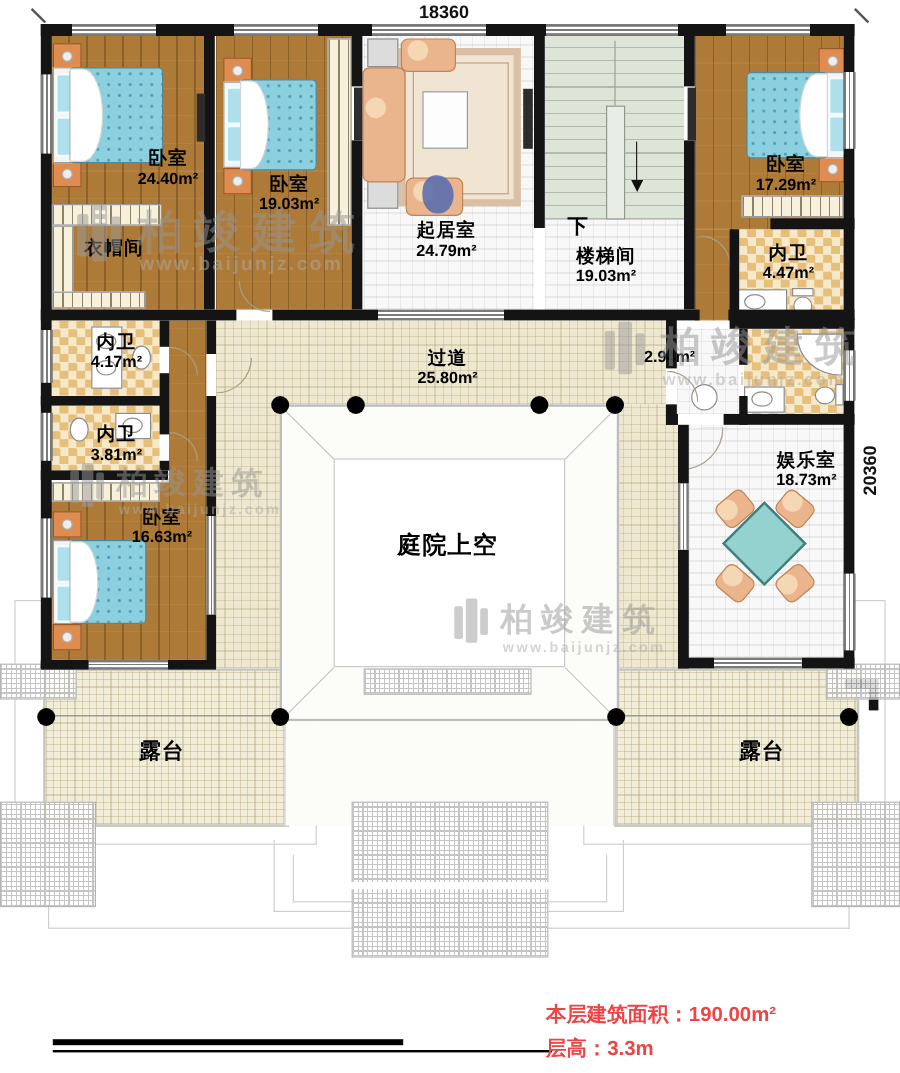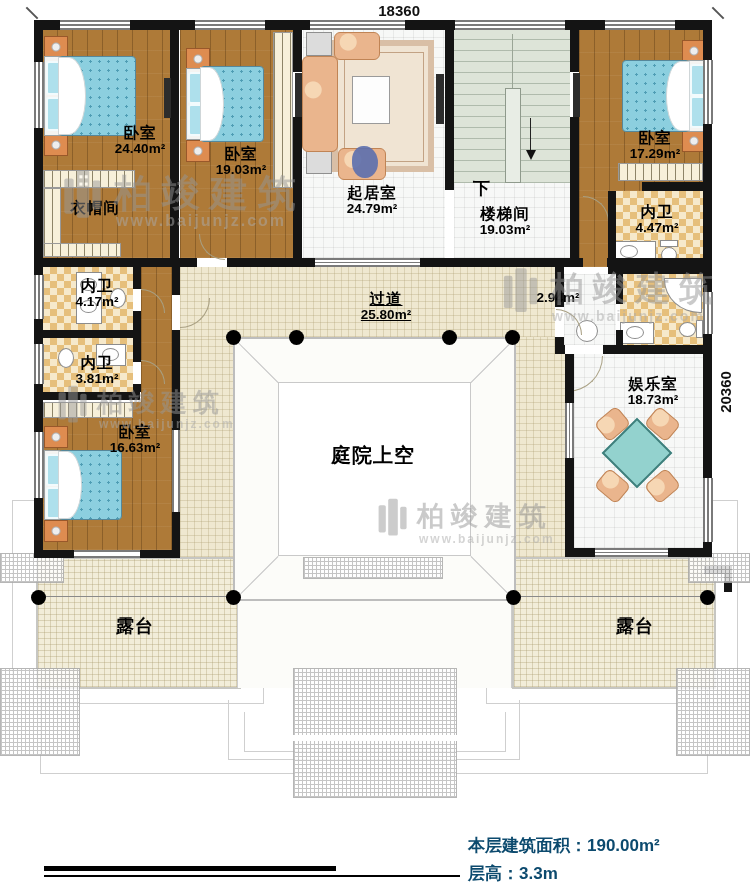--- a/index.html
+++ b/index.html
@@ -58,21 +58,21 @@
   .ctable{position:absolute;background:#fdfdfd;border:1px solid #9a9a9a;}
   .fixt{position:absolute;background:#fff;border:1px solid #8c8c8c;box-sizing:border-box;}
   .oval{border-radius:50%;}
   .wm{position:absolute;color:#9a9a9a;opacity:.5;z-index:40;white-space:nowrap;}
   .wm-brand{font-weight:bold;color:#969696;}
   .wm-url{font-weight:bold;color:#ababab;letter-spacing:2px;}
   .cyline{position:absolute;background:#c4c4c4;height:1px;transform-origin:left center;}
   #titleblock{position:absolute;left:0;top:800px;width:750px;height:94px;background:#fff;}
   .maintitle{position:absolute;left:44px;top:2px;font-size:54px;font-weight:bold;letter-spacing:3px;color:#000;}
   .scale{position:absolute;left:350px;top:14px;font-size:44px;color:#000;}
-  .info{position:absolute;left:468px;font-size:17px;font-weight:bold;color:#0c4a6e;}
+  .info{position:absolute;left:455px;font-size:17px;font-weight:bold;color:#ef4444;}
   .u1{position:absolute;left:44px;top:66px;width:292px;height:5px;background:#000;}
   .u2{position:absolute;left:44px;top:75px;width:416px;height:2px;background:#000;}
   .tick{position:absolute;width:16px;height:2px;background:#555;}
 </style>
 </head>
 <body>
 
 <div id="plan">
 
   <div class="eave" style="left:12px;top:500px;width:252px;height:204px;"></div>
@@ -232,46 +232,46 @@
       <div class="rarea">4.47m²</div>
     </div>
   <div class="room-label" style="left:52px;top:277px;width:90px;">
     <div class="rname">内卫</div>
       <div class="rarea">4.17m²</div>
     </div>
   <div class="room-label" style="left:52px;top:354px;width:90px;">
     <div class="rname">内卫</div>
       <div class="rarea">3.81m²</div>
     </div>
-  <div class="room-label" style="left:336px;top:290px;width:100px;text-decoration:underline;">
+  <div class="room-label" style="left:323px;top:290px;width:100px;">
     <div class="rname">过道</div>
       <div class="rarea">25.80m²</div>
     </div>
   <div class="room-label" style="left:522px;top:290px;width:72px;">
     <div class="rarea">2.94m²</div>
     </div>
   <div class="room-label" style="left:85px;top:423px;width:100px;">
     <div class="rname">卧室</div>
       <div class="rarea">16.63m²</div>
     </div>
-  <div class="room-label" style="left:603px;top:375px;width:100px;">
+  <div class="room-label" style="left:622px;top:375px;width:100px;">
     <div class="rname">娱乐室</div>
       <div class="rarea">18.73m²</div>
     </div>
   <div class="room-label" style="left:323px;top:447px;width:100px;">
     <div class="rname" style="font-size:20px;">庭院上空</div>
     </div>
   <div class="room-label" style="left:95px;top:618px;width:80px;">
     <div class="rname" style="font-size:18px;">露台</div>
     </div>
   <div class="room-label" style="left:595px;top:618px;width:80px;">
     <div class="rname" style="font-size:18px;">露台</div>
     </div>
 
-  <div class="dim" style="left:320px;top:2px;width:100px;text-align:right;">18360</div>
+  <div class="dim" style="left:320px;top:2px;width:100px;">18360</div>
   <div class="dim" style="left:692px;top:382px;width:70px;height:20px;transform:rotate(-90deg);">20360</div>
 
   <div class="wm" style="left:62px;top:168px;">
     <svg width="42" height="54" viewBox="0 0 40 52">
         <g fill="#9a9a9a">
           <rect x="2" y="10" width="9" height="34" rx="2"></rect>
           <rect x="14" y="2" width="12" height="46" rx="2"></rect>
           <rect x="29" y="12" width="8" height="28" rx="2"></rect>
           <rect x="16.5" y="7" width="3" height="3" fill="#fff"></rect>
           <rect x="21.5" y="7" width="3" height="3" fill="#fff"></rect>

